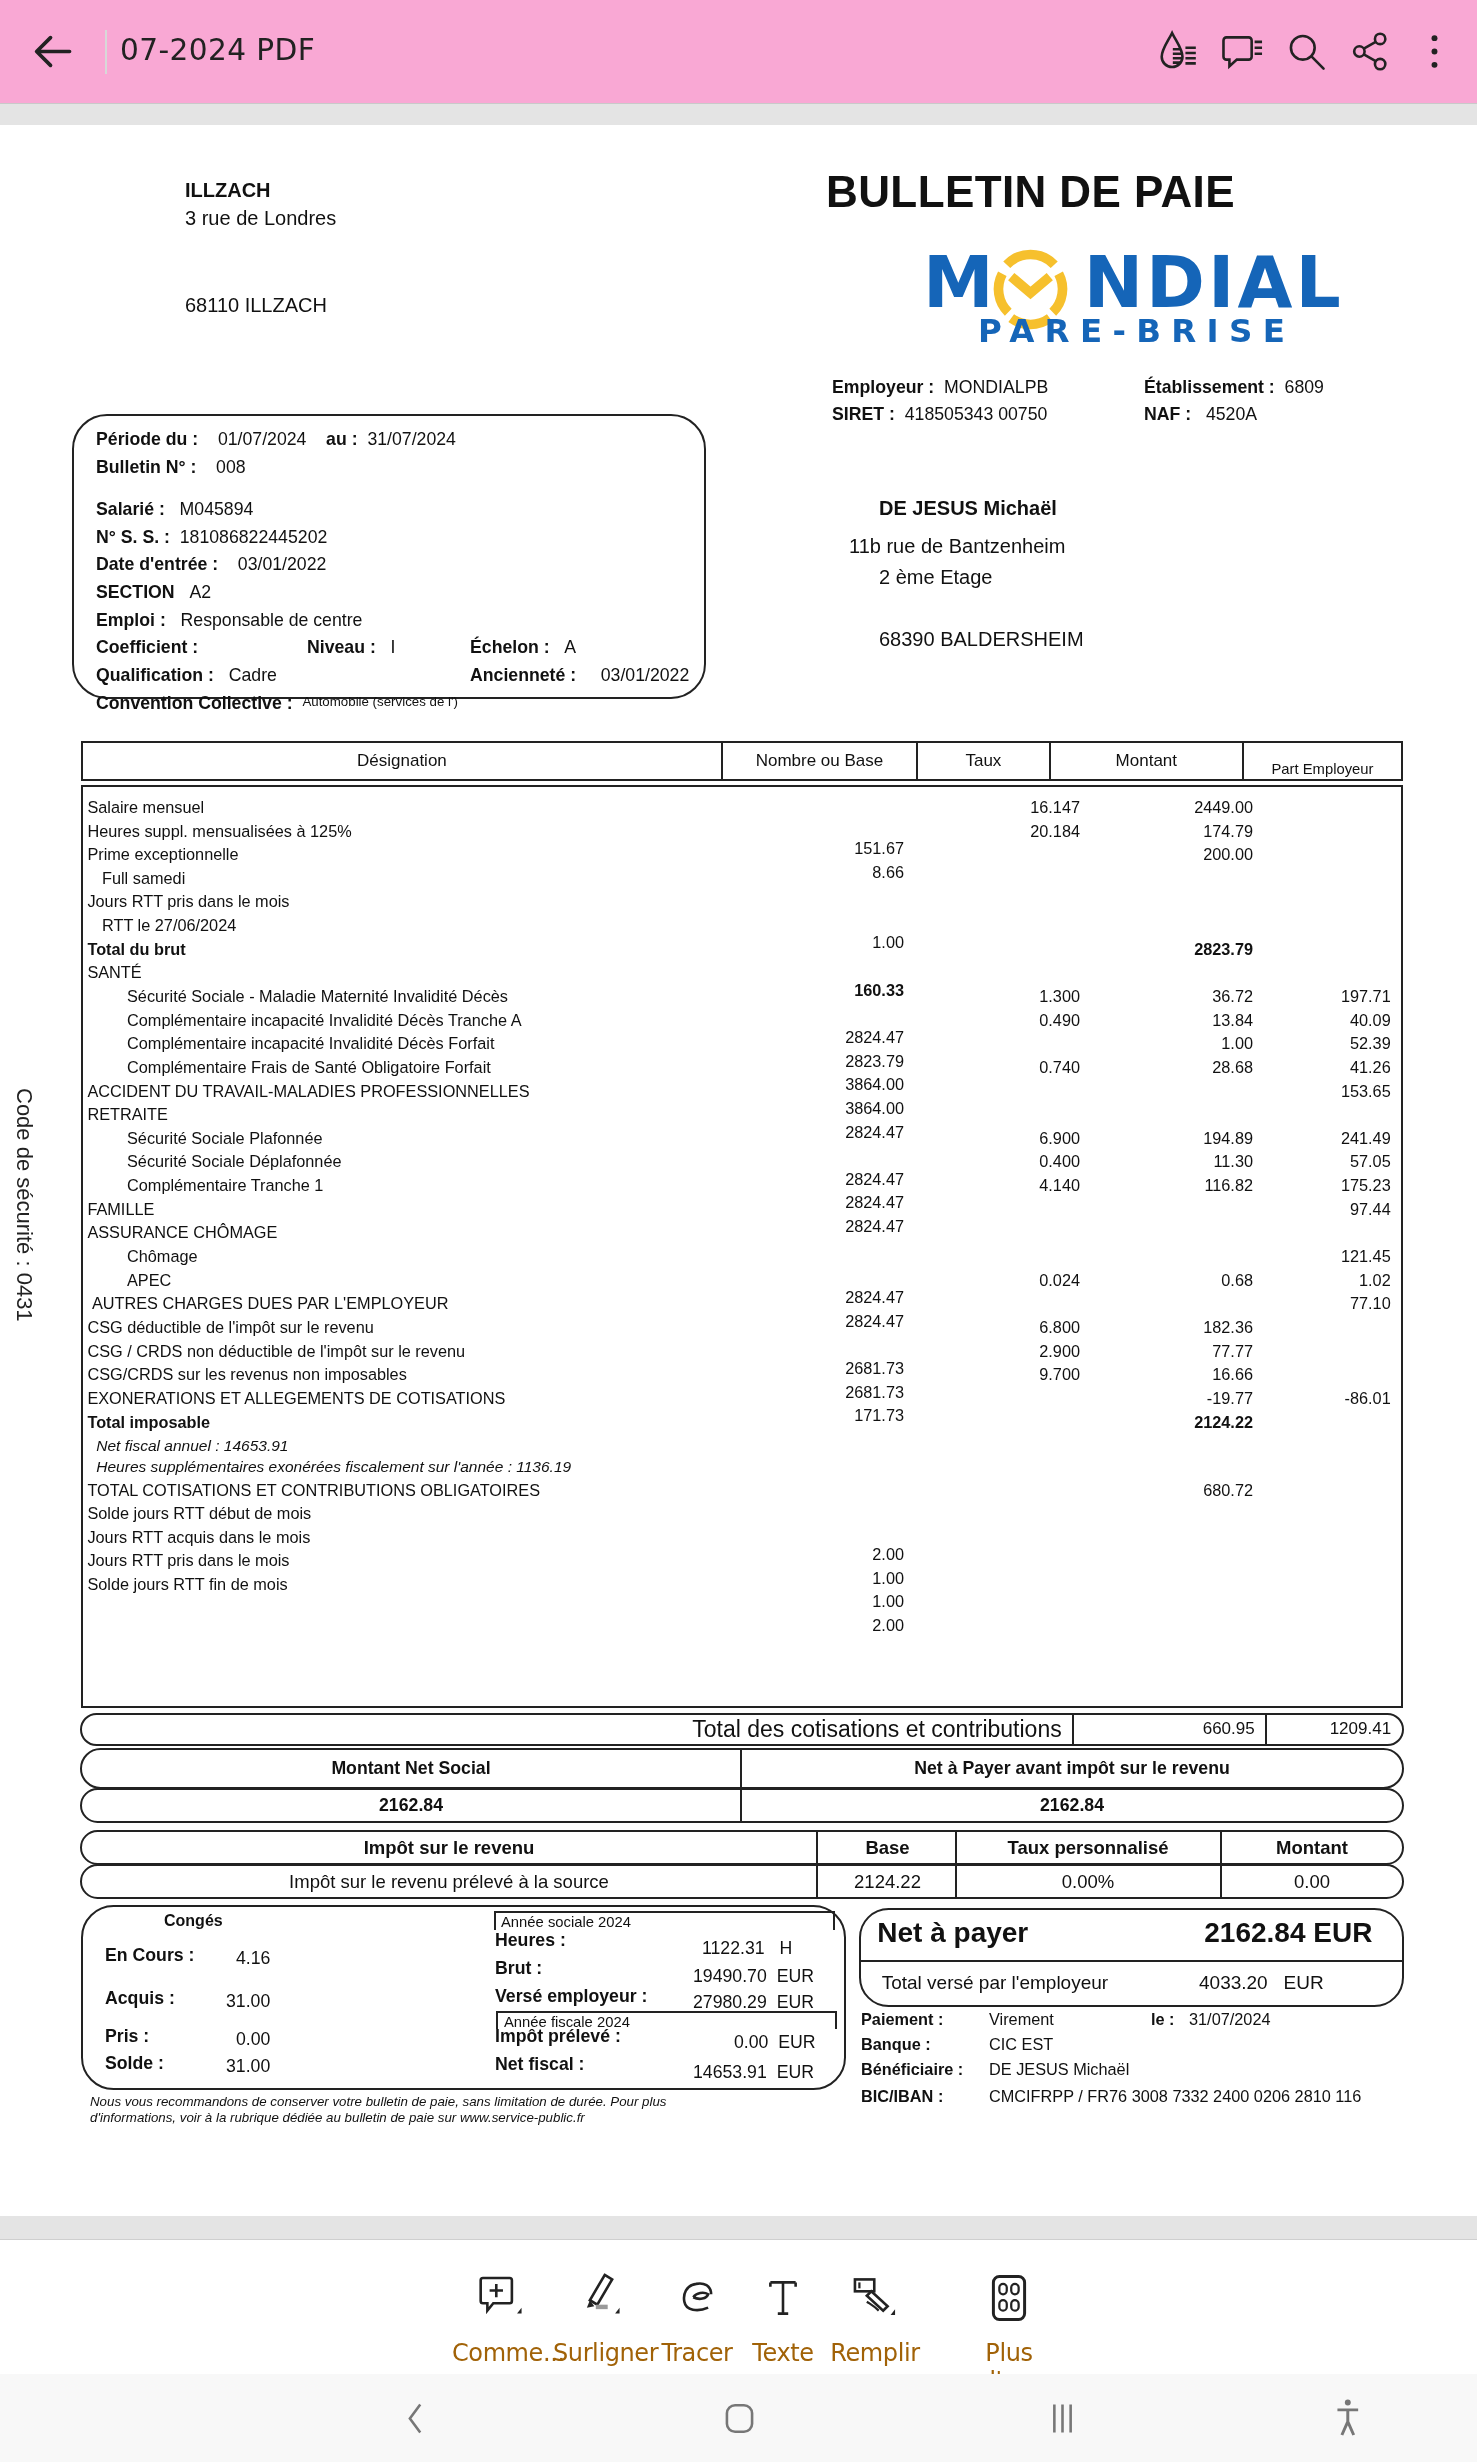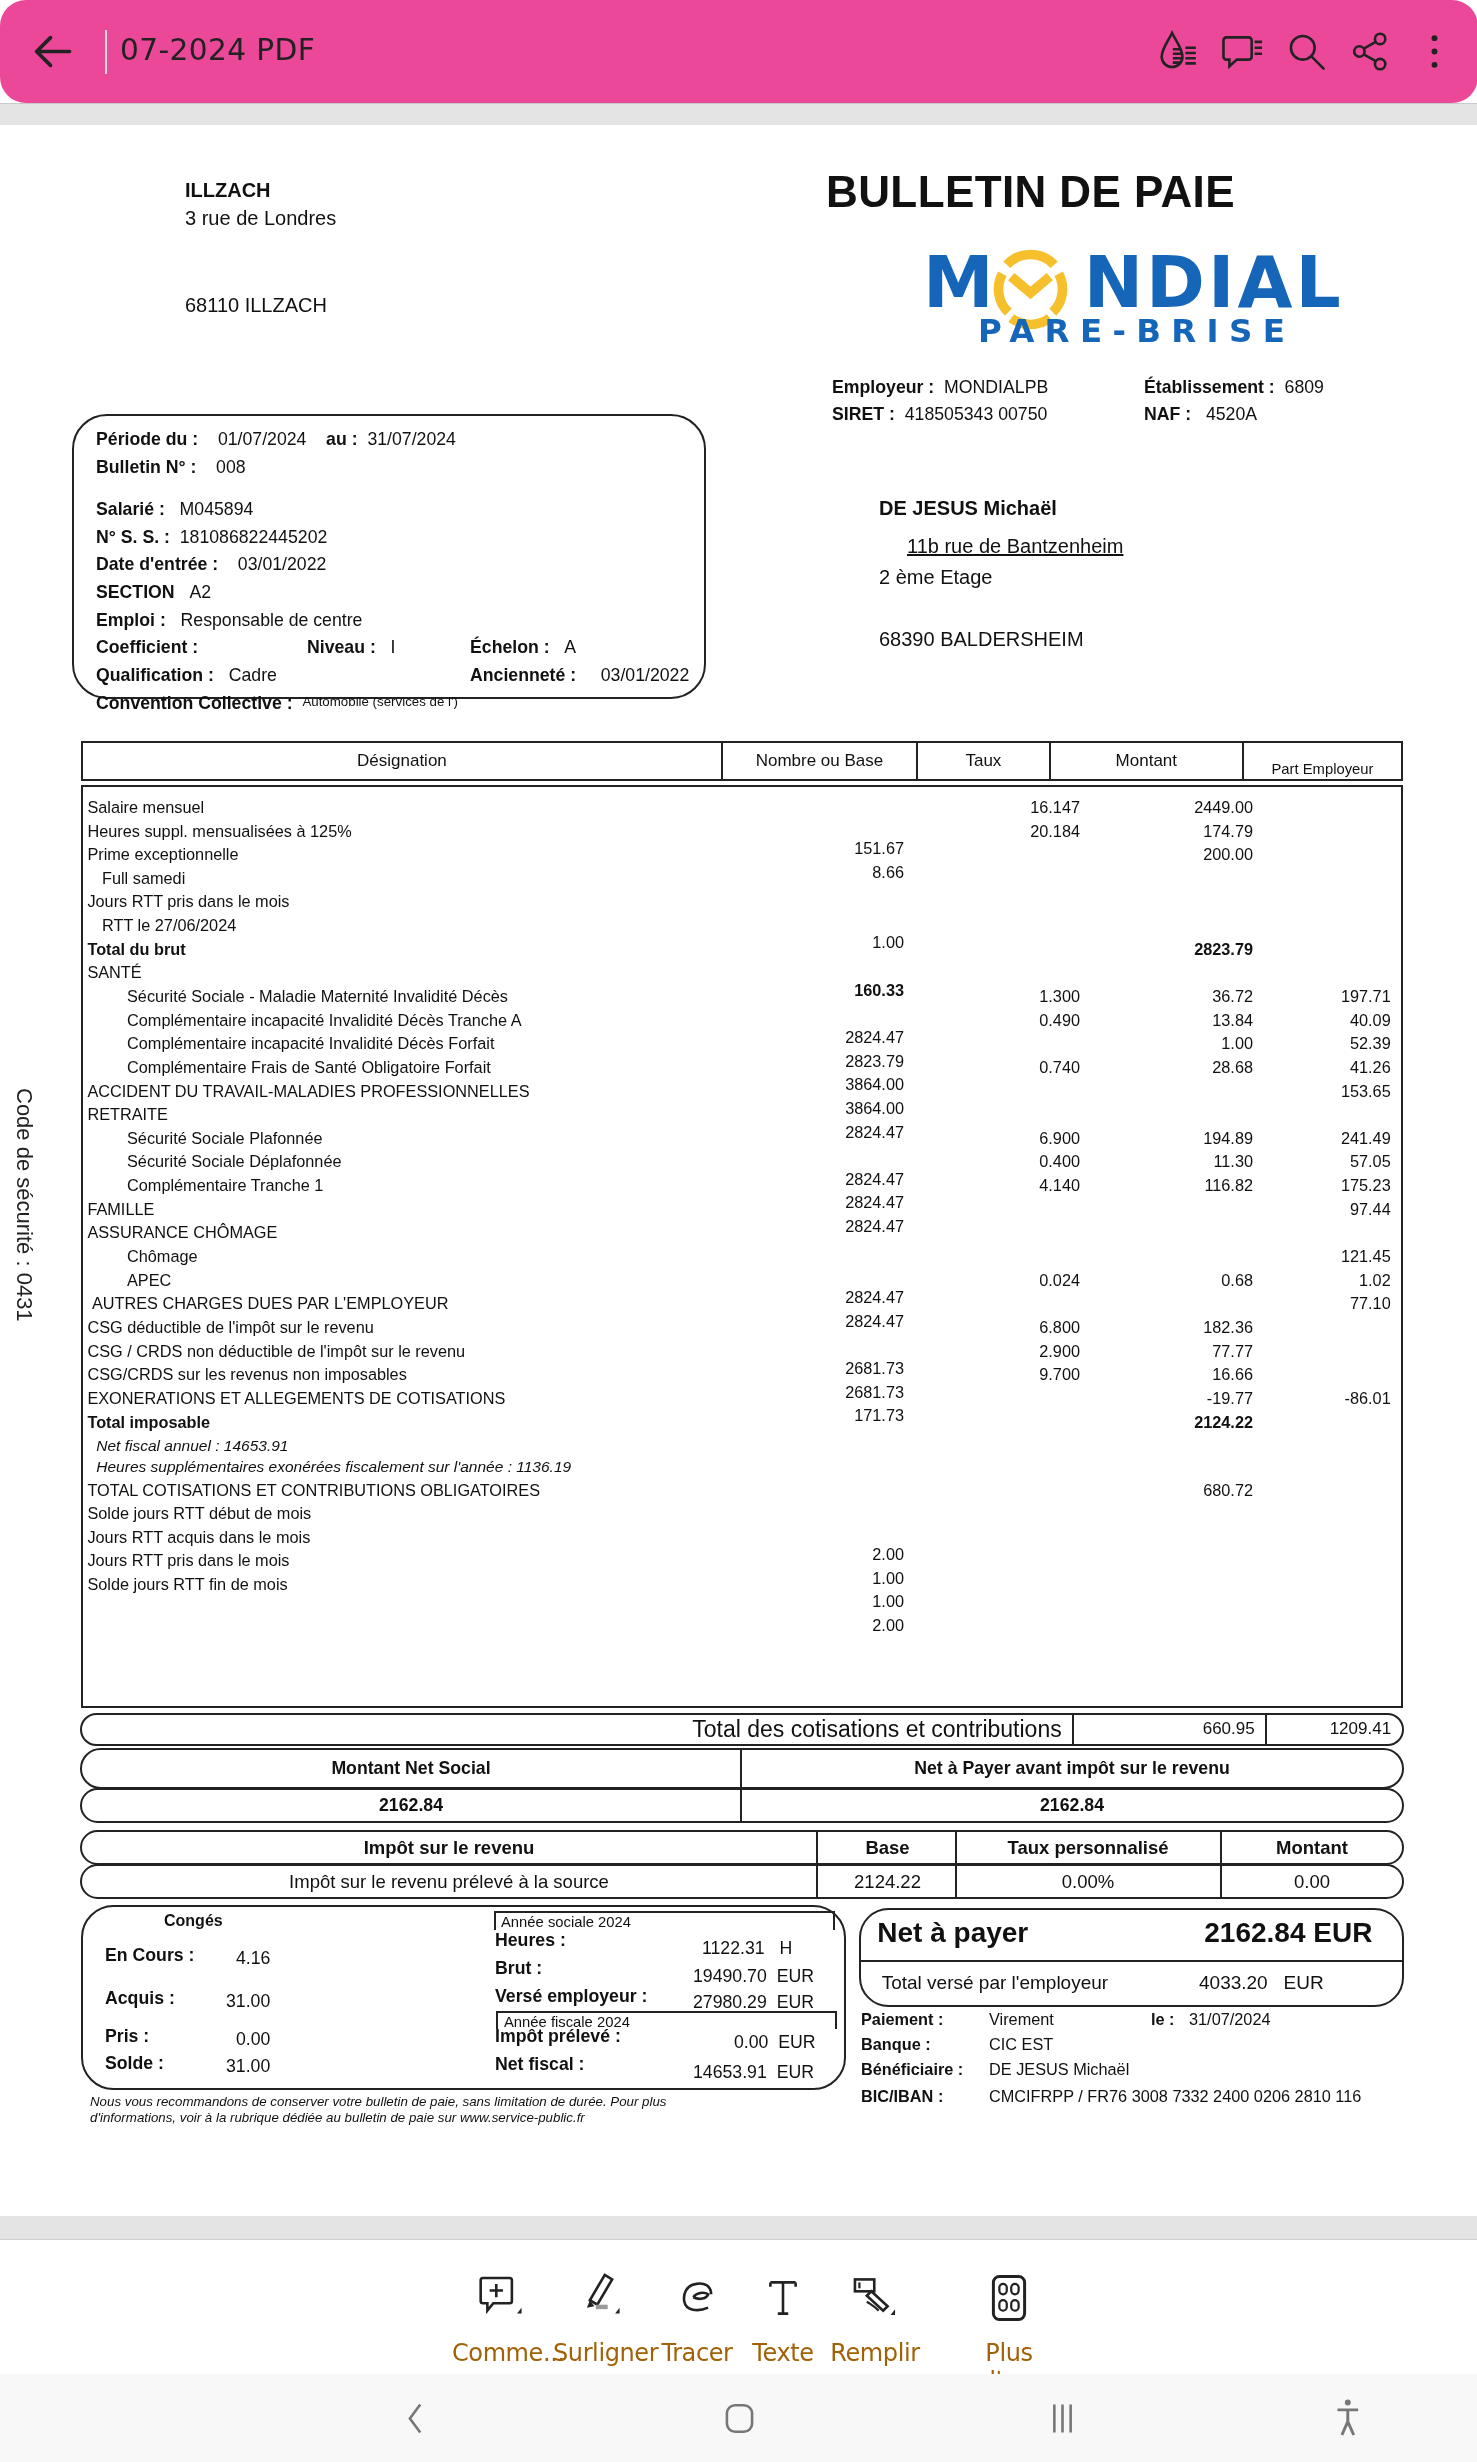--- a/index.html
+++ b/index.html
@@ -1,20 +1,20 @@
 <!DOCTYPE html>
 <html style="font-size:11.8px"><head>
 <meta charset="utf-8">
 <style>
   * { box-sizing: border-box; margin: 0; padding: 0; }
   html, body { width: 1478px; height: 2462px; background: #ffffff; overflow: hidden; }
   body { font-family: "Liberation Sans", sans-serif; color: #111; position: relative; }
 
   
-  .appbar { position: absolute; left: 0; top: 0; width: 1478px; height: 103px; background: #ec4899; border-radius: 26px; }
+  .appbar { position: absolute; left: 0; top: 0; width: 1478px; height: 103px; background: #f9a8d4; }
   .appbar .back { position: absolute; left: 29.6px; top: 31px; width: 44px; height: 41px; }
   .appbar .vsep { position: absolute; left: 105px; top: 29.6px; width: 1.5px; height: 44px; background: #d8d8d8; }
   .appbar .title { position: absolute; left: 120px; top: 32.5px; font-size: 29.6px; color: #222; letter-spacing: 0.4px; font-family: "DejaVu Sans", sans-serif; }
   .appbar .icons { position: absolute; right: 20.7px; top: 28px; display: flex; gap: 17.7px; }
   .appbar .icons .ic { width: 46px; height: 46px; display: flex; align-items: center; justify-content: center; }
   .gray-strip { position: absolute; left: 0; top: 103px; width: 1478px; height: 22px; background: #e4e4e4; border-top: 1.5px solid #c9c9c9; }
 
   
   .page { position: absolute; left: 0; top: 126px; width: 1478px; height: 2091px; background: #fff; }
   .abs { position: absolute; white-space: nowrap; }
@@ -129,21 +129,21 @@
     <div class="abs logo-sub" style="left:55px; top:68px;">PARE-BRISE</div>
   </div>
   <div class="abs main-title" style="left:826px; top:41px;">BULLETIN DE PAIE</div>
 
   <div class="abs f24" style="left:832px; top:251px;"><span class="lbl">Employeur :</span>&nbsp;&nbsp;<span>MONDIALPB</span></div>
   <div class="abs f24" style="left:832px; top:278px;"><span class="lbl">SIRET :</span>&nbsp;&nbsp;<span>418505343 00750</span></div>
   <div class="abs f24" style="left:1144px; top:251px;"><span class="lbl">Établissement :</span>&nbsp;&nbsp;<span>6809</span></div>
   <div class="abs f24" style="left:1144px; top:278px;"><span class="lbl">NAF :</span>&nbsp;&nbsp;&nbsp;<span>4520A</span></div>
 
   <div class="abs f27 lbl" style="left:879px; top:371px;">DE JESUS Michaël</div>
-  <div class="abs f27" style="left:907px; top:409px;text-decoration:underline;">11b rue de Bantzenheim</div>
+  <div class="abs f27" style="left:849px; top:409px;">11b rue de Bantzenheim</div>
   <div class="abs f27" style="left:879px; top:440px;">2 ème Etage</div>
   <div class="abs f27" style="left:879px; top:502px;">68390  BALDERSHEIM</div>
 
   <div class="info-box"></div>
   <div class="abs f24" style="left:96px; top:303px;"><span class="lbl">Période du :</span>&nbsp;&nbsp;&nbsp;&nbsp;<span>01/07/2024</span>&nbsp;&nbsp;&nbsp;&nbsp;<span class="lbl">au :</span>&nbsp;&nbsp;<span>31/07/2024</span></div>
   <div class="abs f24" style="left:96px; top:331px;"><span class="lbl">Bulletin N° :</span>&nbsp;&nbsp;&nbsp;&nbsp;<span>008</span></div>
   <div class="abs f24" style="left:96px; top:373px;"><span class="lbl">Salarié :</span>&nbsp;&nbsp;&nbsp;<span>M045894</span></div>
   <div class="abs f24" style="left:96px; top:401px;"><span class="lbl">N° S. S. :</span>&nbsp;&nbsp;<span>181086822445202</span></div>
   <div class="abs f24" style="left:96px; top:428px;"><span class="lbl">Date d'entrée :</span>&nbsp;&nbsp;&nbsp;&nbsp;<span>03/01/2022</span></div>
   <div class="abs f24" style="left:96px; top:456px;"><span class="lbl">SECTION</span>&nbsp;&nbsp;&nbsp;<span>A2</span></div>

